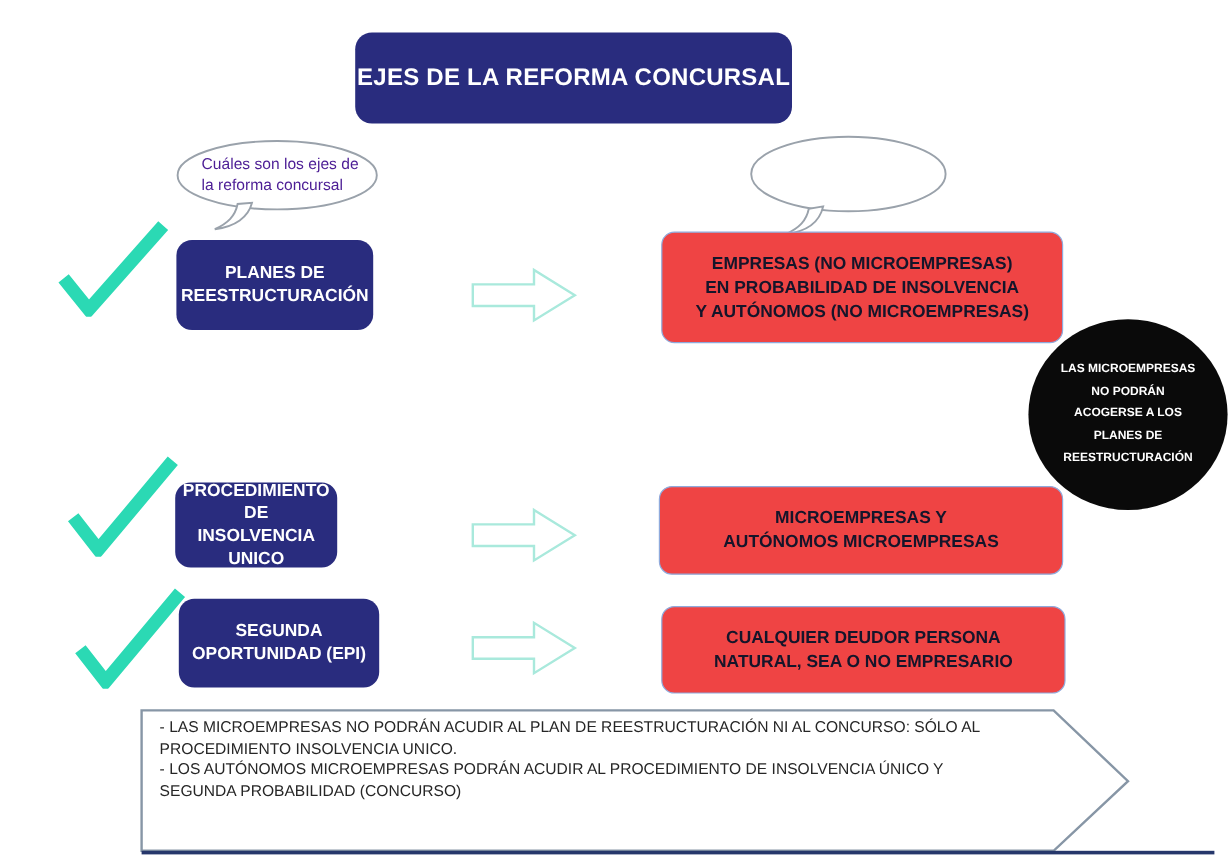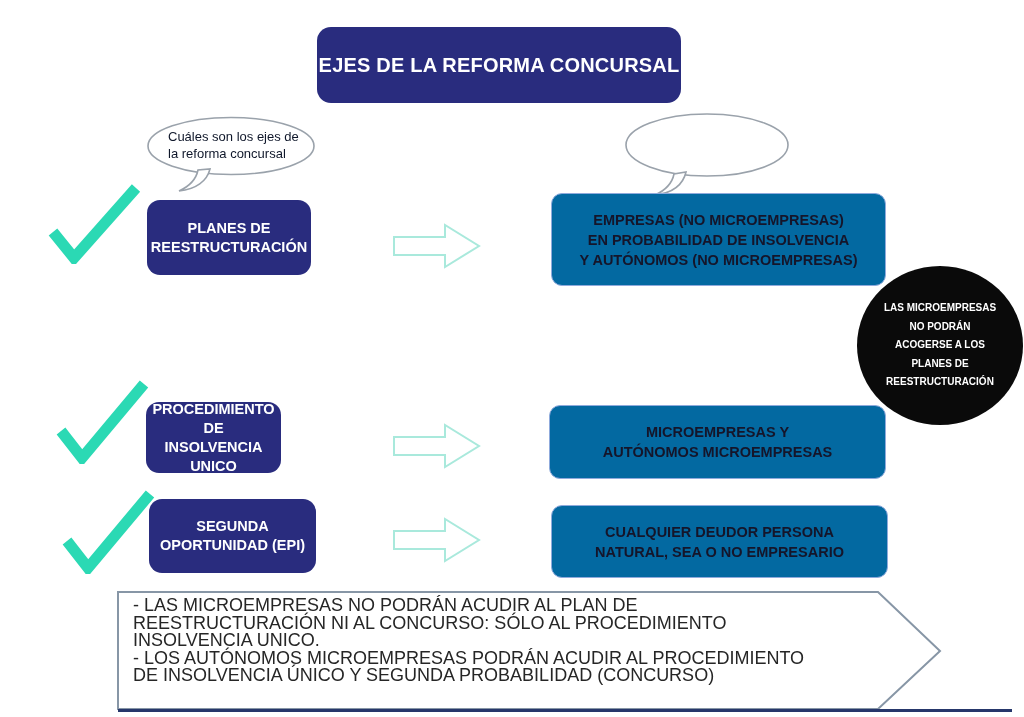--- a/index.html
+++ b/index.html
@@ -13,58 +13,57 @@
   .abs { position: absolute; }
   .pre { white-space: pre-line; }
 
   
   .title-box {
     left: 296px; top: 27px; width: 364px; height: 76px;
     background: #292C7E; border-radius: 14px;
     display: flex; align-items: center; justify-content: center;
     color: #ffffff; font-weight: bold; font-size: 20px; letter-spacing: .2px;
     text-align: center;
-    margin-left: 21px;
   }
 
   
   .bubble-svg path, .bubble-svg ellipse { fill: #ffffff; stroke: #9aa2ab; stroke-width: 1.6; }
   .bubble-text {
-    color: #0f172a; font-size: 13px; line-height: 17px; text-align: left;
+    color: #4c1d95; font-size: 13px; line-height: 17px; text-align: left;
   }
 
   
   .navy-box {
     background: #292C7E; border-radius: 13px;
     display: flex; align-items: center; justify-content: center;
     color: #ffffff; font-weight: bold; font-size: 14.5px; line-height: 19px;
     text-align: center;
   }
 
   
   .light-box {
-    background: #0369a1; border: 1.6px solid #8FAADC; border-radius: 11px;
+    background: #ef4444; border: 1.6px solid #8FAADC; border-radius: 11px;
     display: flex; align-items: center; justify-content: center;
     color: #15152a; font-weight: bold; font-size: 14.5px; line-height: 20px;
     text-align: center; box-sizing: border-box;
   }
 
   
   .note-circle {
     left: 857px; top: 266px; width: 166px; height: 159px;
     background: #0A0A0A; border-radius: 50%;
     display: flex; align-items: center; justify-content: center;
     color: #ffffff; font-weight: bold; font-size: 10px; line-height: 18.5px;
     text-align: center;
   }
 
   
   .banner-text {
     left: 133px; top: 597px; width: 700px;
-    color: #262626; font-size: 18px; line-height: 17.6px; font-weight: normal;
+    color: #262626; font-size: 13px; line-height: 17.6px; font-weight: normal;
   }
   .banner-text .bullet { margin: 0; }
 
   .bottom-rule {
     left: 118px; top: 709px; width: 894px; height: 3px;
     background: #26376B;
   }
 </style>
 </head>
 <body>

